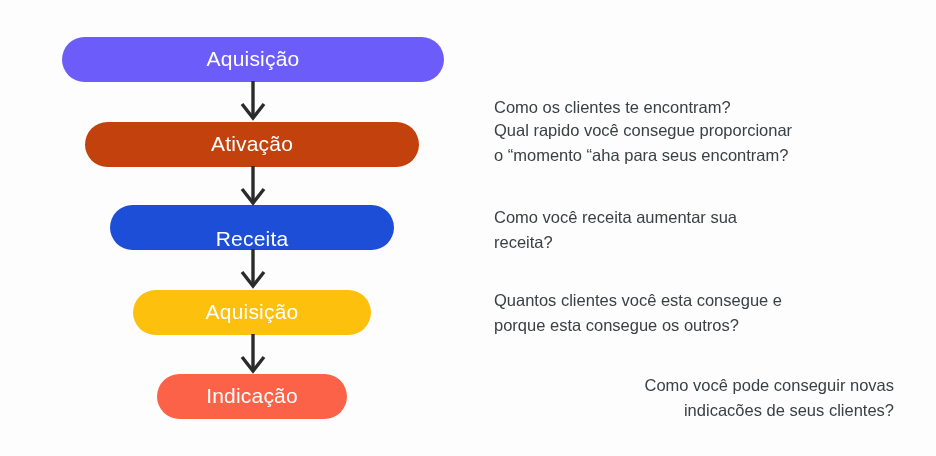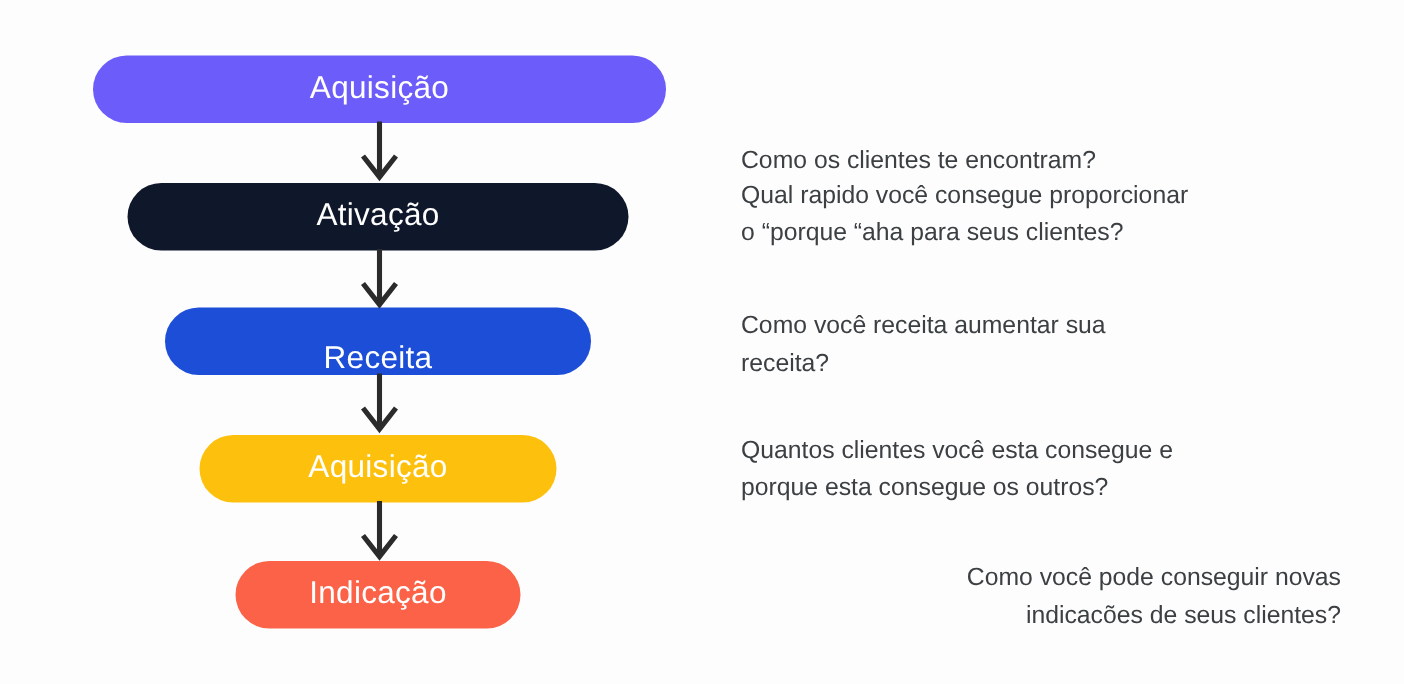--- a/index.html
+++ b/index.html
@@ -98,21 +98,21 @@
 <body style="background-color: rgb(253, 253, 253);">
 
 <div id="funnel-diagram">
 
   <div class="funnel-column">
 
     <div class="stage stage-1" style="background-color: rgb(108, 92, 250);">
       <span class="stage-label">Aquisição</span>
     </div>
 
-    <div class="stage stage-2" style="background-color: #0f172a; text-align: center;">
+    <div class="stage stage-2" style="background-color: #c2410c; text-align: center;">
       <span class="stage-label">Ativação</span>
     </div>
 
     <div class="stage stage-3" style="background-color: #1d4ed8; align-items: flex-end;">
       <span class="stage-label">Receita</span>
     </div>
 
     <div class="stage stage-4" style="background-color: rgb(253, 193, 13);">
       <span class="stage-label">Aquisição</span>
     </div>
@@ -144,21 +144,21 @@
   </div>
 
   <div class="descriptions-column">
 
     <div class="description desc-1">
       <span>Como os clientes te encontram?</span>
     </div>
 
     <div class="description desc-2">
       <span>Qual rapido você consegue proporcionar</span><br>
-      <span>o “porque “aha para seus clientes?</span>
+      <span>o “momento “aha para seus encontram?</span>
     </div>
 
     <div class="description desc-3">
       <span>Como você receita aumentar sua</span><br>
       <span>receita?</span>
     </div>
 
     <div class="description desc-4">
       <span>Quantos clientes você esta consegue e</span><br>
       <span>porque esta consegue os outros?</span>

